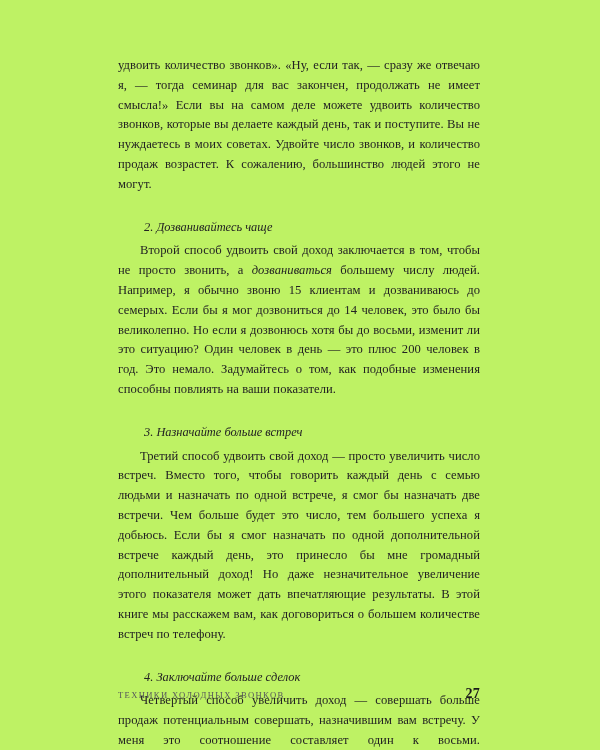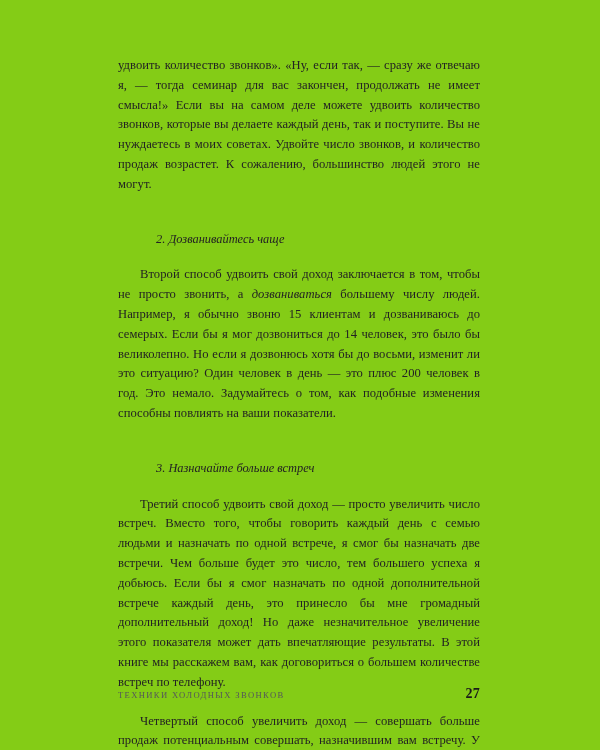--- a/index.html
+++ b/index.html
@@ -16,21 +16,21 @@
     overflow: hidden;
     position: relative;
   }
 
   .page {
     position: absolute;
     left: 0;
     top: 0;
     width: 600px;
     height: 750px;
-    background: #84cc16;
+    background: #bef264;
   }
 
   .text-block {
     position: absolute;
     left: 118px;
     top: 56px;
     width: 362px;
   }
 
   p.body-par {
@@ -48,21 +48,21 @@
 
   p.body-par.no-indent {
     text-indent: 0;
   }
 
   p.body-par.last-line-justify {
     text-align-last: justify;
   }
 
   h2.section-head {
-    margin: 16px;
+    margin: 4px;
     font-size: 12.4px;
     line-height: 19.8px;
     font-style: italic;
     font-weight: normal;
     text-indent: 22px;
     text-align: left;
     color: #232323;
   }
 
   .gap-before-head {
@@ -114,20 +114,21 @@
     <p class="body-par"><span>Второй способ удвоить свой доход заключается в том, чтобы не просто звонить, а </span><em class="emph">дозваниваться</em><span> большему числу людей. Например, я обычно звоню 15 клиентам и дозваниваюсь до семерых. Если бы я мог дозвониться до 14 человек, это было бы великолепно. Но если я дозвонюсь хотя бы до восьми, изменит ли это ситуацию? Один человек в день — это плюс 200 человек в год. Это немало. Задумайтесь о том, как подобные изменения способны повлиять на ваши показатели.</span></p>
 
     <div class="gap-before-head"></div>
 
     <h2 class="section-head">3. Назначайте больше встреч</h2>
 
     <p class="body-par">Третий способ удвоить свой доход — просто увеличить число встреч. Вместо того, чтобы говорить каждый день с семью людьми и назначать по одной встрече, я смог бы назначать две встречи. Чем больше будет это число, тем большего успеха я добьюсь. Если бы я смог назначать по одной дополнительной встрече каждый день, это принесло бы мне громадный дополнительный доход! Но даже незначительное увеличение этого показателя может дать впечатляющие результаты. В этой книге мы расскажем вам, как договориться о большем количестве встреч по телефону.</p>
 
     <div class="gap-before-head"></div>
 
+    <h2 class="section-head">4. Заключайте больше сделок</h2>
 
     <p class="body-par last-line-justify">Четвертый способ увеличить доход — совершать больше продаж потенциальным совершать, назначившим вам встречу. У меня это соотношение составляет один к восьми.</p>
 
   </div>
 
   <div class="footer">
     <span class="running-head">Техники холодных звонков</span>
     <span class="page-number">27</span>
   </div>
 

